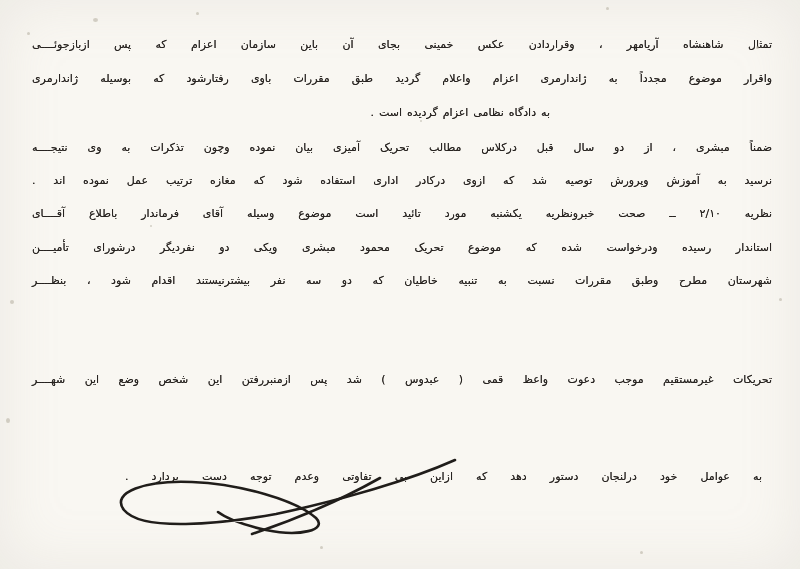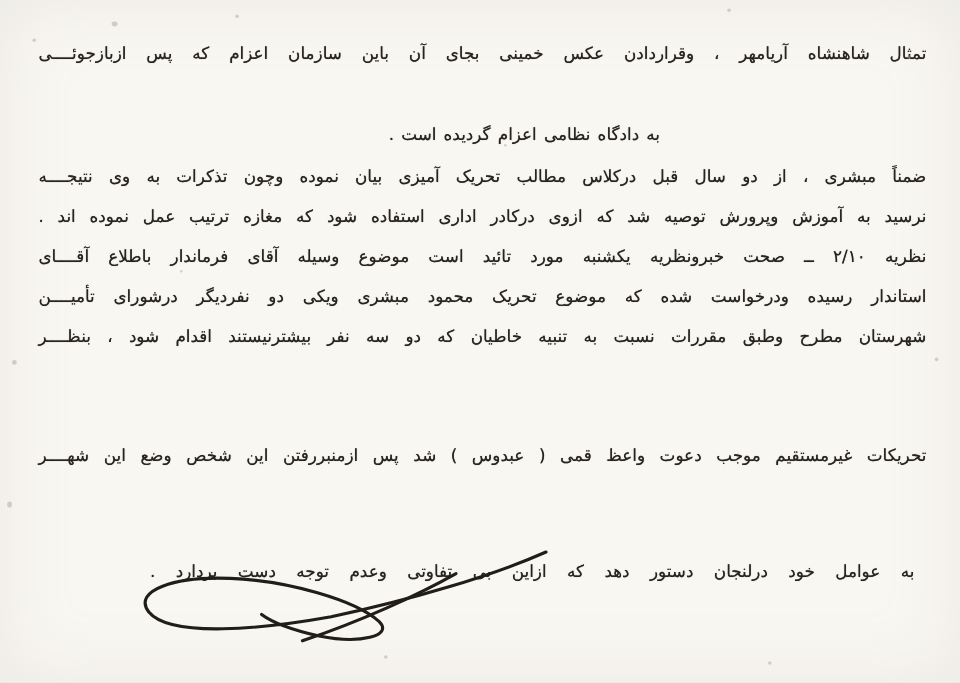--- a/index.html
+++ b/index.html
@@ -12,21 +12,21 @@
     font-family:"DejaVu Sans",sans-serif;
     box-shadow:inset 0 0 60px rgba(180,172,158,.18);
   }
   .text-line{
     position:absolute;
     right:28px;left:32px;
     direction:rtl;
     text-align:justify;
     -moz-text-align-last:justify;
     text-align-last:justify;
-    font-size:14px;
+    font-size:11px;
     line-height:24px;
     color:#272320;
     letter-spacing:.2px;
     word-spacing:1.5px;
     text-shadow:0 0 .6px rgba(39,35,32,.75);
   }
   .text-line.short{
     left:auto;
     text-align:center;
     -moz-text-align-last:auto;
@@ -52,20 +52,21 @@
     stroke-linecap:round;
     stroke-linejoin:round;
   }
 </style>
 </head>
 <body>
 
 <div class="scan-page">
 
   <div class="text-line" style="top:33px">تمثال شاهنشاه آریامهر ، وقراردادن عکس خمینی بجای آن باین سازمان اعزام که پس ازبازجوئــــی</div>
+  <div class="text-line" style="top:67px">واقرار موضوع مجدداً به ژاندارمری اعزام واعلام گردید طبق مقررات باوی رفتارشود که بوسیله ژاندارمری</div>
   <div class="text-line short" style="top:101px;right:250px">به دادگاه نظامی اعزام گردیده است .</div>
   <div class="text-line" style="top:136px">ضمناً مبشری ، از دو سال قبل درکلاس مطالب تحریک آمیزی بیان نموده وچون تذکرات به وی نتیجــــه</div>
   <div class="text-line" style="top:169px">نرسید به آموزش وپرورش توصیه شد که ازوی درکادر اداری استفاده شود که مغازه ترتیب عمل نموده اند .</div>
   <div class="text-line" style="top:202px">نظریه ۲/۱۰ ــ صحت خبرونظریه یکشنبه مورد تائید است موضوع وسیله آقای فرماندار باطلاع آقــــای</div>
   <div class="text-line" style="top:236px">استاندار رسیده ودرخواست شده که موضوع تحریک محمود مبشری ویکی دو نفردیگر درشورای تأمیــــن</div>
   <div class="text-line" style="top:269px">شهرستان مطرح وطبق مقررات نسبت به تنبیه خاطیان که دو سه نفر بیشترنیستند اقدام شود ، بنظــــر</div>
   <div class="text-line" style="top:368px">تحریکات غیرمستقیم موجب دعوت واعظ قمی ( عبدوس ) شد پس ازمنبررفتن این شخص وضع این شهــــر</div>
   <div class="text-line" style="top:465px;right:38px;left:125px">به عوامل خود درلنجان دستور دهد که ازاین بی تفاوتی وعدم توجه دست بردارد .</div>
 
   <svg class="signature" viewBox="0 0 400 105" aria-hidden="true">

